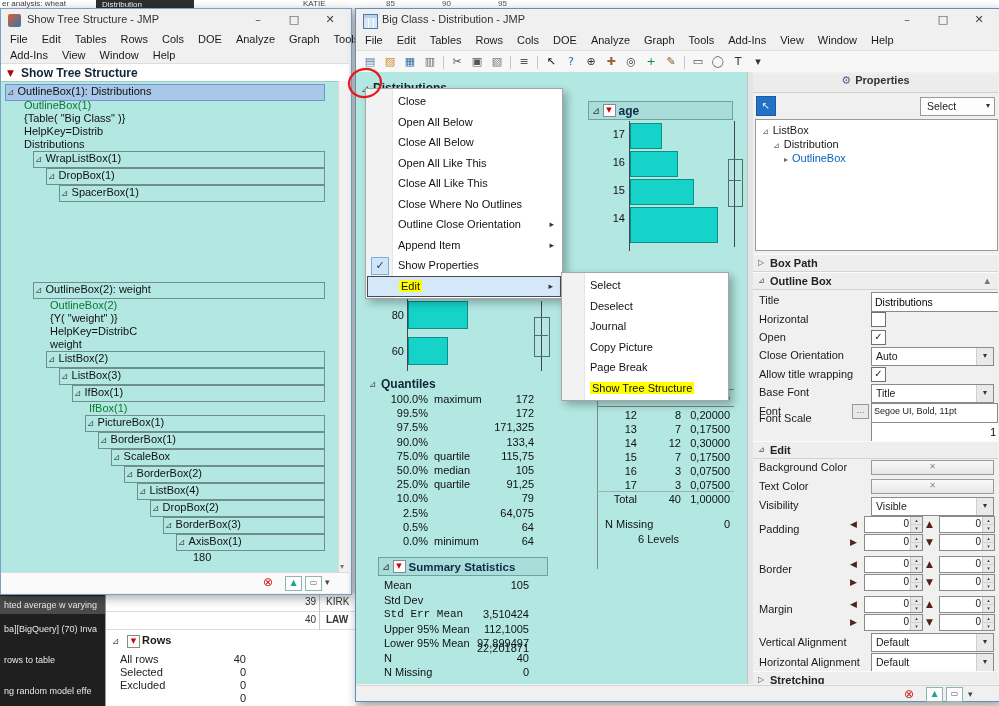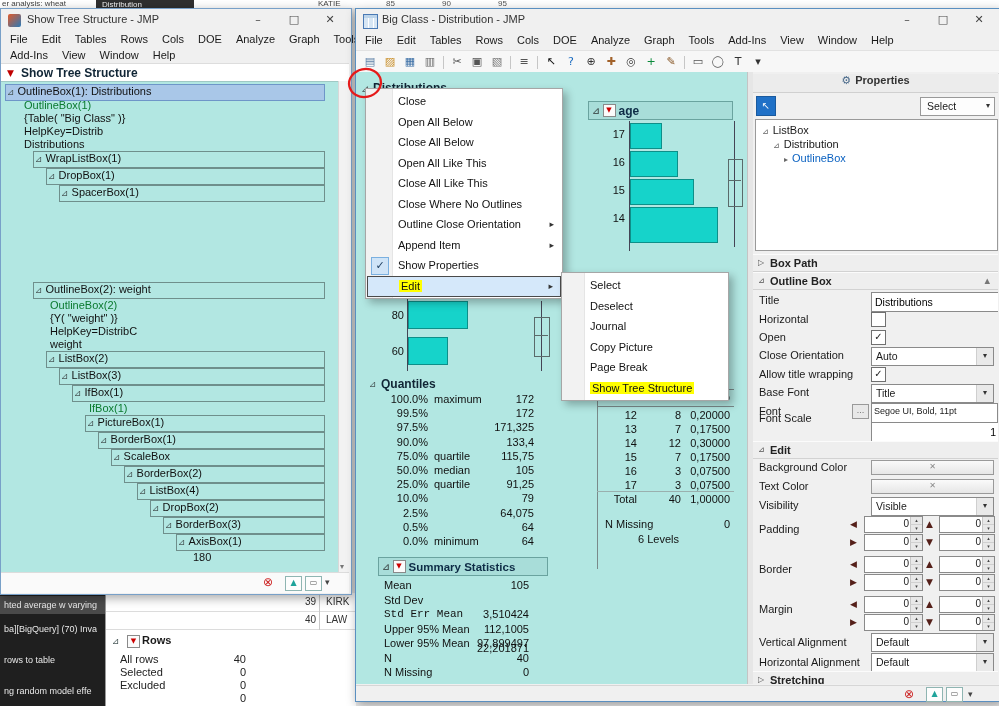--- a/index.html
+++ b/index.html
@@ -61,39 +61,39 @@
 </style>
 </head>
 <body>
 
 <div id="desktop">
 
   <div id="bgTop" style="position:absolute;left:0;top:0;width:999px;height:8px;background:#ffffff;overflow:hidden;">
     <span class="fragtxt" style="left:2px;top:-1px;">er analysis: wheat</span>
     <span style="position:absolute;left:96px;top:0;width:92px;height:9px;background:#2f2f2f;color:#f0f0f0;
                  font-size:8px;padding-left:6px;white-space:nowrap;">Distribution</span>
-    <span class="fragtxt" style="left:318px;top:-1px;">KATIE</span>
+    <span class="fragtxt" style="left:303px;top:-1px;">KATIE</span>
     <span id="bgNums"><span style="position: absolute; left: 386px; top: -1px; font-size: 8px; color: rgb(85, 85, 85);">85</span><span style="position: absolute; left: 442px; top: -1px; font-size: 8px; color: rgb(85, 85, 85);">90</span><span style="position: absolute; left: 498px; top: -1px; font-size: 8px; color: rgb(85, 85, 85);">95</span></span>
   </div>
 
   <div id="bgDark" style="position:absolute;left:0;top:593px;width:105px;height:113px;background:#1f1f1f;overflow:hidden;">
       <div class="darkrow" style="top: 3px; background: rgb(74, 74, 74);">hted average w varying</div>
       <div class="darkrow" style="top: 27px;">ba][BigQuery] (70) Inva</div>
       <div class="darkrow" style="top: 58px;">rows to table</div>
       <div class="darkrow" style="top: 89px;">ng random model effe</div>
     </div>
 
   <div id="bgRows" style="position:absolute;left:105px;top:593px;width:250px;height:113px;background:#ffffff;border-left:1px solid #9a9a9a;overflow:hidden;">
       <div style="position: absolute; left: 0px; top: 18px; width: 250px; height: 1px; background: rgb(220, 220, 220);"></div>
       <div style="position: absolute; left: 0px; top: 36px; width: 250px; height: 1px; background: rgb(220, 220, 220);"></div>
       <div style="position: absolute; left: 213px; top: 0px; width: 1px; height: 37px; background: rgb(201, 201, 201);"></div>
       <span style="position: absolute; left: 190px; top: 3px; width: 20px; text-align: right; font-size: 10px; color: rgb(51, 51, 51);">39</span>
       <span style="position: absolute; left: 220px; top: 3px; font-size: 10px; color: rgb(51, 51, 51);">KIRK</span>
       <span style="position: absolute; left: 190px; top: 21px; width: 20px; text-align: right; font-size: 10px; color: rgb(51, 51, 51);">40</span>
-      <span style="position: absolute; left: 220px; top: 21px; font-size: 10px; color: rgb(51, 51, 51);">LAW</span>
+      <span style="position: absolute; left: 220px; top: 21px; font-size: 10px; color: rgb(51, 51, 51); font-weight: bold;">LAW</span>
       <span class="g" style="position: absolute; left: 6px; top: 43px; color: rgb(74, 90, 90); font-size: 9px;">⊿</span>
       <div class="rtbtn g" style="position: absolute; left: 18px; top: 42px;">▼</div>
       <span style="position: absolute; left: 36px; top: 41px; font-weight: bold; font-size: 11px;">Rows</span>
       <span style="position: absolute; left: 14px; top: 60px; font-size: 11px; color: rgb(34, 34, 34);">All rows</span>
       <span style="position: absolute; left: 95px; top: 60px; width: 45px; text-align: right; font-size: 11px; color: rgb(34, 34, 34);">40</span>
       <span style="position: absolute; left: 14px; top: 73px; font-size: 11px; color: rgb(34, 34, 34);">Selected</span>
       <span style="position: absolute; left: 95px; top: 73px; width: 45px; text-align: right; font-size: 11px; color: rgb(34, 34, 34);">0</span>
       <span style="position: absolute; left: 14px; top: 86px; font-size: 11px; color: rgb(34, 34, 34);">Excluded</span>
       <span style="position: absolute; left: 95px; top: 86px; width: 45px; text-align: right; font-size: 11px; color: rgb(34, 34, 34);">0</span>
       <span style="position: absolute; left: 14px; top: 99px; font-size: 11px; color: rgb(34, 34, 34); margin-top: 36px;">Hidden</span>

